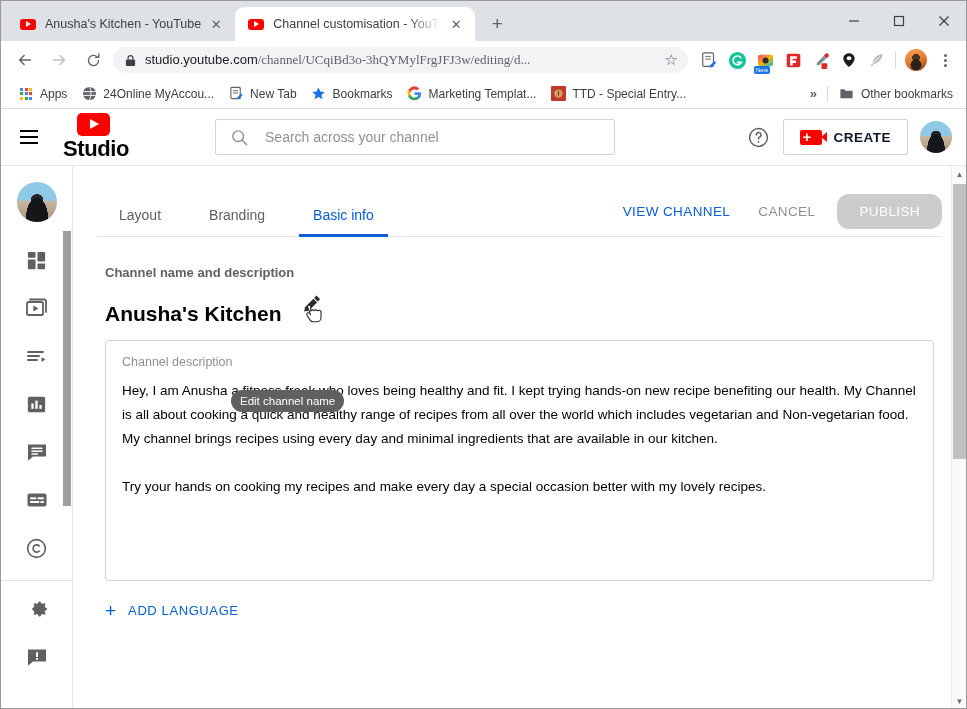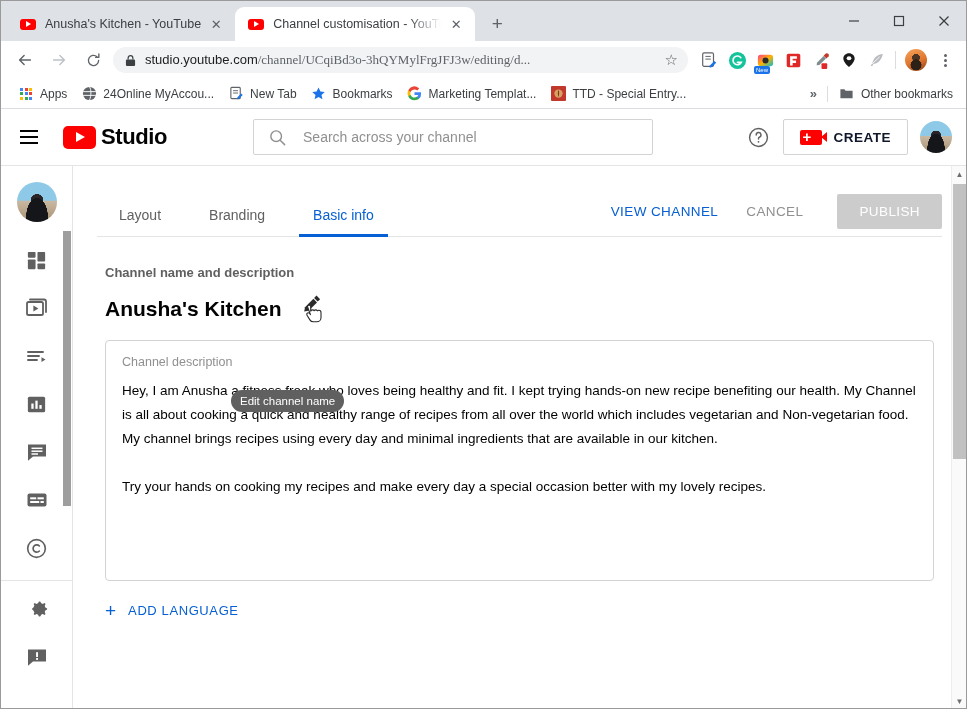--- a/index.html
+++ b/index.html
@@ -235,20 +235,21 @@
     width: 56px; height: 56px;
     display: flex; flex-direction: column;
     align-items: center; justify-content: center;
     gap: 4px;
   }
   .hamburger i { width: 18px; height: 2px; background: #030303; display: block; }
   .studio-logo {
     display: flex;
     align-items: center;
     margin-left: 6px;
+    flex-direction: column;
   }
   .yt-logo-box {
     width: 33px; height: 23px;
     background: #ff0000;
     border-radius: 5px;
     position: relative;
     margin-right: 5px;
   }
   .yt-logo-box::after {
     content: "";
@@ -447,33 +448,33 @@
   }
   .txtbtn.primary { color: #065fd4; }
   .txtbtn.muted { color: #909090; }
   .pub-btn {
     background: #cccccc;
     color: #ffffff;
     font-size: 13.5px;
     font-weight: 500;
     letter-spacing: 0.4px;
     padding: 10px 22px;
-    border-radius: 2px;
-    margin-left: 18px;
+    border-radius: 12px;
+    margin-left: 6px;
   }
 
   .section-label {
     font-size: 13px;
     color: #606060;
     font-weight: bold;
     margin: 28px 0 0 8px;
   }
   .channel-name-row {
     display: flex;
-    align-items: center;
+    align-items: flex-end;
     margin: 12px 0 0 8px;
     position: relative;
   }
   .channel-name {
     font-size: 21px;
     font-weight: bold;
     color: #030303;
   }
   .edit-pencil {
     margin-left: 14px;

